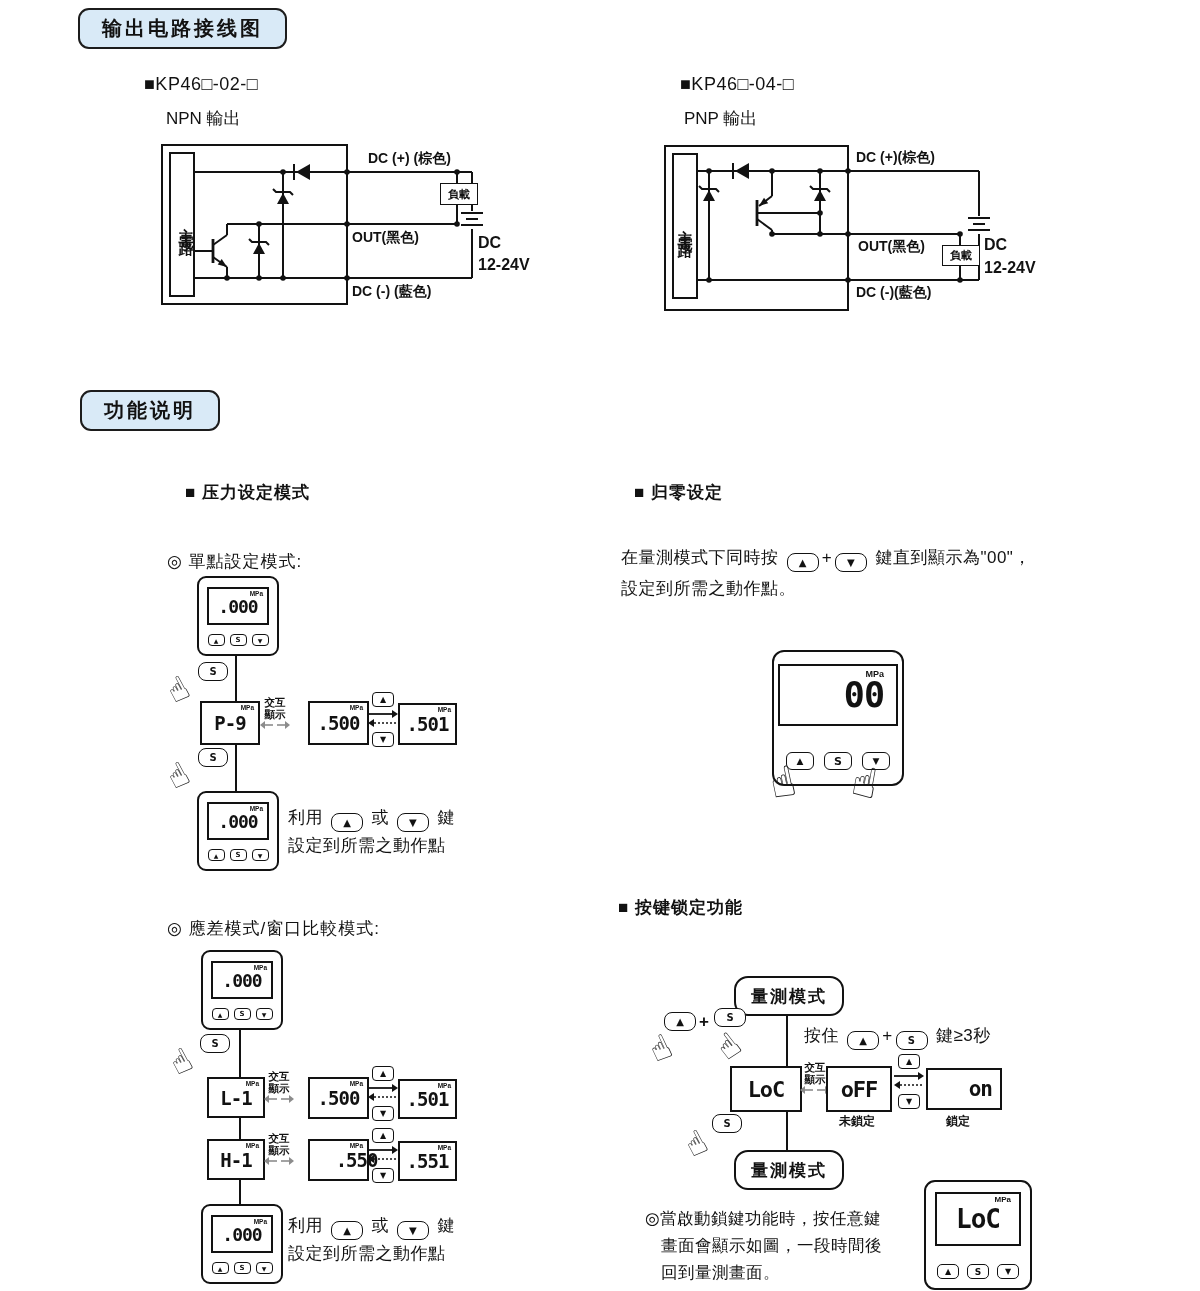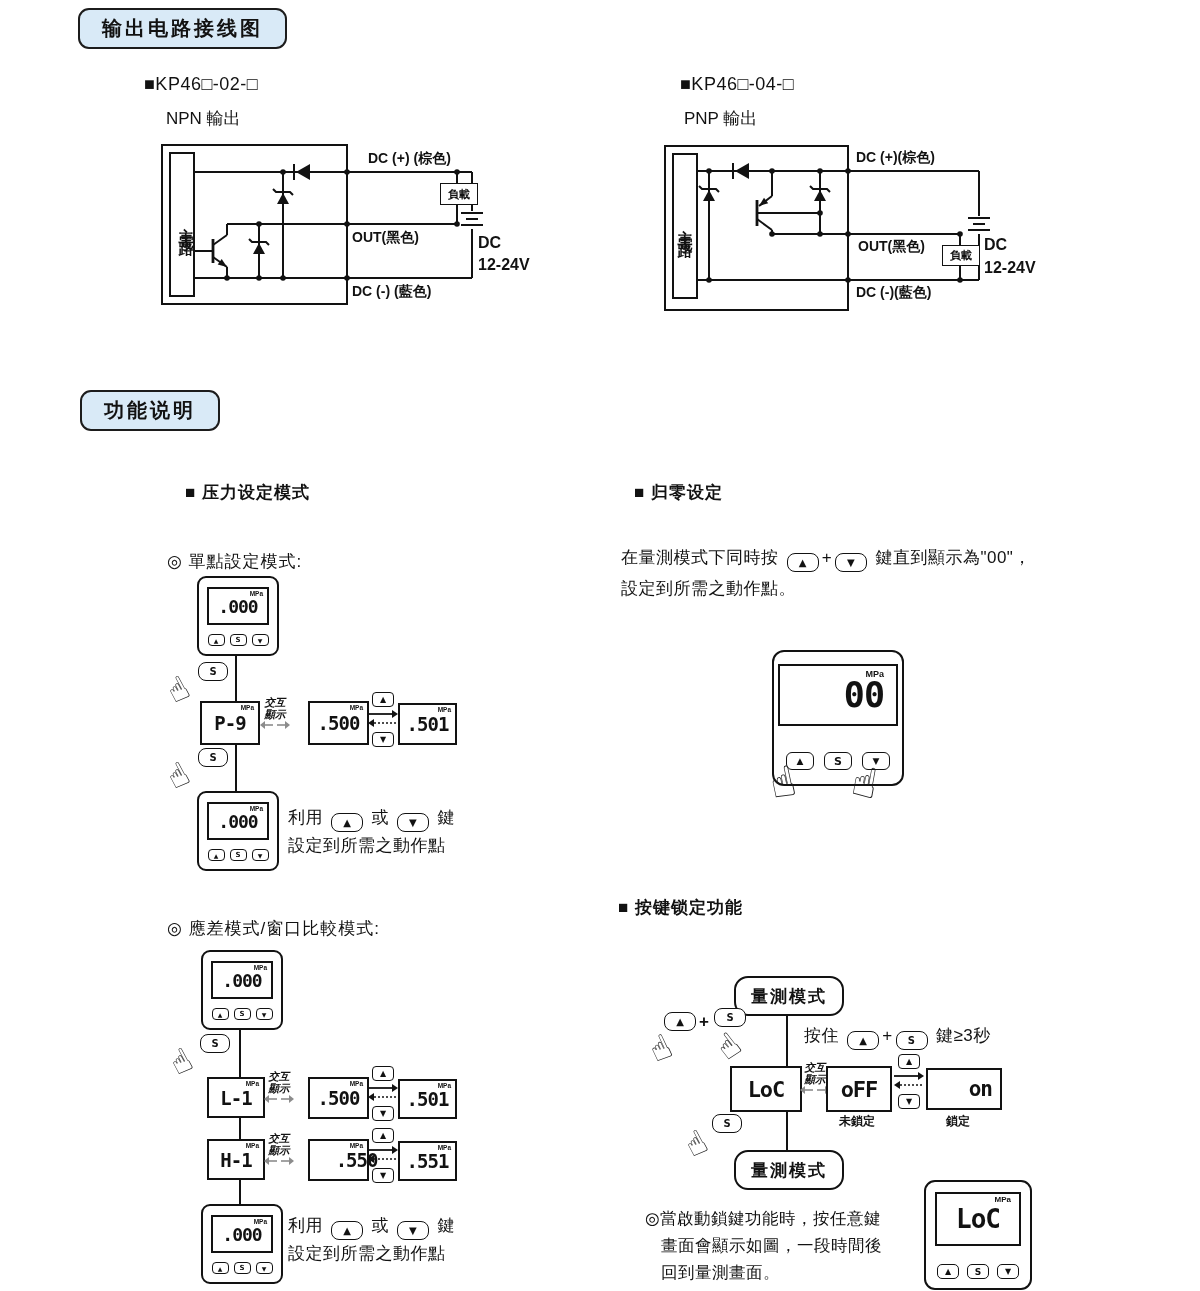--- a/index.html
+++ b/index.html
@@ -29,21 +29,21 @@
   .keycap { background:#fff; border:1.6px solid #121212; border-radius:4px; display:flex; align-items:center;
             justify-content:center; font-weight:bold; font-family:"DejaVu Sans",sans-serif; }
   .chip { display:inline-flex; align-items:center; justify-content:center; border:1.7px solid #121212;
           border-radius:8px; font-weight:bold; font-family:"DejaVu Sans",sans-serif; background:#fff;
           width:30px; height:17px; font-size:10px; margin:0 3px; vertical-align:-3px; }
   .chip.free { position:absolute; margin:0; z-index:3; }
   .vline { position:absolute; width:2px; background:#121212; z-index:1; }
   .modebox { position:absolute; border:2.3px solid #121212; border-radius:14px; background:#fff; z-index:2;
              display:flex; align-items:center; justify-content:center; font-size:17px; font-weight:bold; letter-spacing:2px; }
   .hand { position:absolute; font-family:"DejaVu Sans",sans-serif; color:#1a1a1a; z-index:2; }
-  .altbox { position:absolute; text-align:center; font-weight:bold; font-size:10.5px; line-height:1.1; z-index:2;font-style:italic; }
+  .altbox { position:absolute; text-align:center; font-weight:bold; font-size:10.5px; line-height:1.1; z-index:2; }
   .apair { position:absolute; width:30px; z-index:2; }
   .apair .keycap { position:absolute; left:50%; transform:translateX(-50%); width:20px; height:13px; font-size:8px; }
   .sublab { position:absolute; font-size:12px; font-weight:bold; text-align:center; }
   .note { position:absolute; font-size:16.5px; letter-spacing:0.5px; white-space:nowrap; }
 </style>
 </head>
 <body>
 
 <div class="sec-title" style="left:78px;top:8px;">输出电路接线图</div>
 

